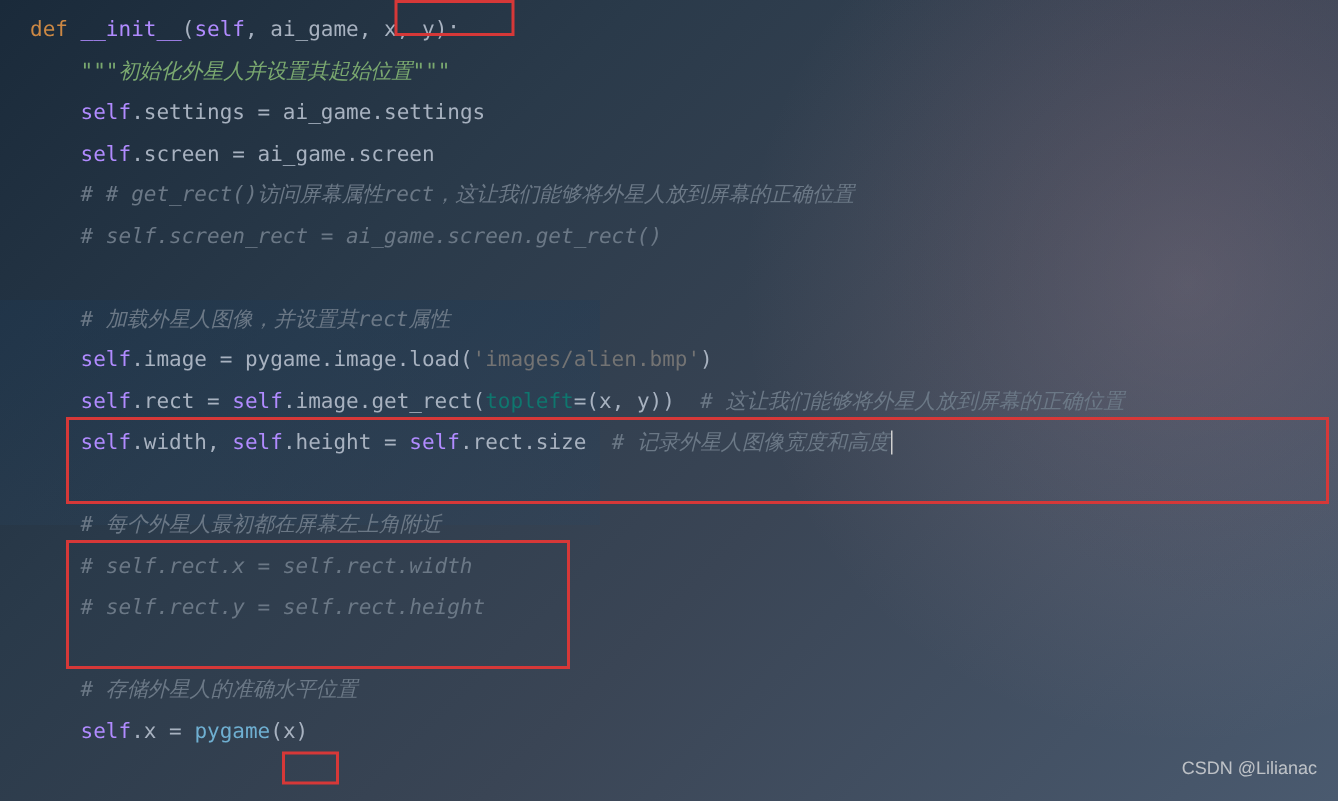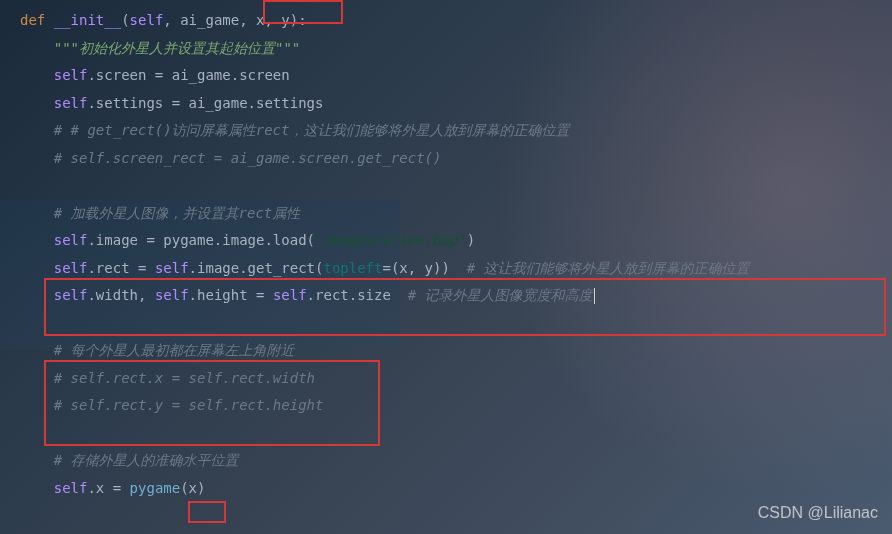--- a/index.html
+++ b/index.html
@@ -37,21 +37,21 @@
   }
   .code {
     position: relative;
     padding: 7px 0 0 20px;
     z-index: 2;
   }
   .line { white-space: pre; color: #a8b2c0; min-height: 27.5px; }
   .kw { color: #cc8844; } 
   .fn { color: #b18bff; } 
   .self { color: #b18bff; }
-  .str { color: #14532d; font-style: italic; }
+  .str { color: #737373; }
   .docstr { color: #7aa86f; font-style: italic; }
   .comment { color: #6b7886; font-style: italic; }
   .builtin { color: #6fafd1; }
   .kwarg { color: #0f766e; }
 
   .box-red {
     position: absolute;
     border: 2px solid #d63838;
     pointer-events: none;
     z-index: 5;
@@ -62,33 +62,33 @@
     height: 16px;
     background: #d0d0d0;
     vertical-align: middle;
     margin-left: 1px;
   }
   .watermark {
     position: absolute;
     right: 14px;
     bottom: 8px;
     color: rgba(230,230,230,0.75);
-    font-size: 16px;
+    font-size: 12px;
     font-family: sans-serif;
     z-index: 10;
   }
 </style>
 </head>
 <body>
 
 <div class="code">
   <div class="line"><span class="kw">def </span><span class="fn">__init__</span><span>(</span><span class="self">self</span><span>, ai_game,</span><span> x, y)</span><span>:</span></div>
   <div class="line"><span class="docstr">    """初始化外星人并设置其起始位置"""</span></div>
+  <div class="line"><span class="self">    self</span><span>.settings = ai_game.settings</span></div>
   <div class="line"><span class="self">    self</span><span>.screen = ai_game.screen</span></div>
-  <div class="line"><span class="self">    self</span><span>.settings = ai_game.settings</span></div>
   <div class="line"><span class="comment">    # # get_rect()访问屏幕属性rect，这让我们能够将外星人放到屏幕的正确位置</span></div>
   <div class="line"><span class="comment">    # self.screen_rect = ai_game.screen.get_rect()</span></div>
   <div class="line"> </div>
   <div class="line"><span class="comment">    # 加载外星人图像，并设置其rect属性</span></div>
   <div class="line"><span class="self">    self</span><span>.image = pygame.image.load(</span><span class="str">'images/alien.bmp'</span><span>)</span></div>
   <div class="line"><span class="self">    self</span><span>.rect = </span><span class="self">self</span><span>.image.get_rect(</span><span class="kwarg">topleft</span><span>=(x, y))  </span><span class="comment"># 这让我们能够将外星人放到屏幕的正确位置</span></div>
   <div class="line"><span class="self">    self</span><span>.width, </span><span class="self">self</span><span>.height = </span><span class="self">self</span><span>.rect.size  </span><span class="comment"># 记录外星人图像宽度和高度</span><span class="cursor"></span></div>
   <div class="line"> </div>
   <div class="line"><span class="comment">    # 每个外星人最初都在屏幕左上角附近</span></div>
   <div class="line"><span class="comment">    # self.rect.x = self.rect.width</span></div>

